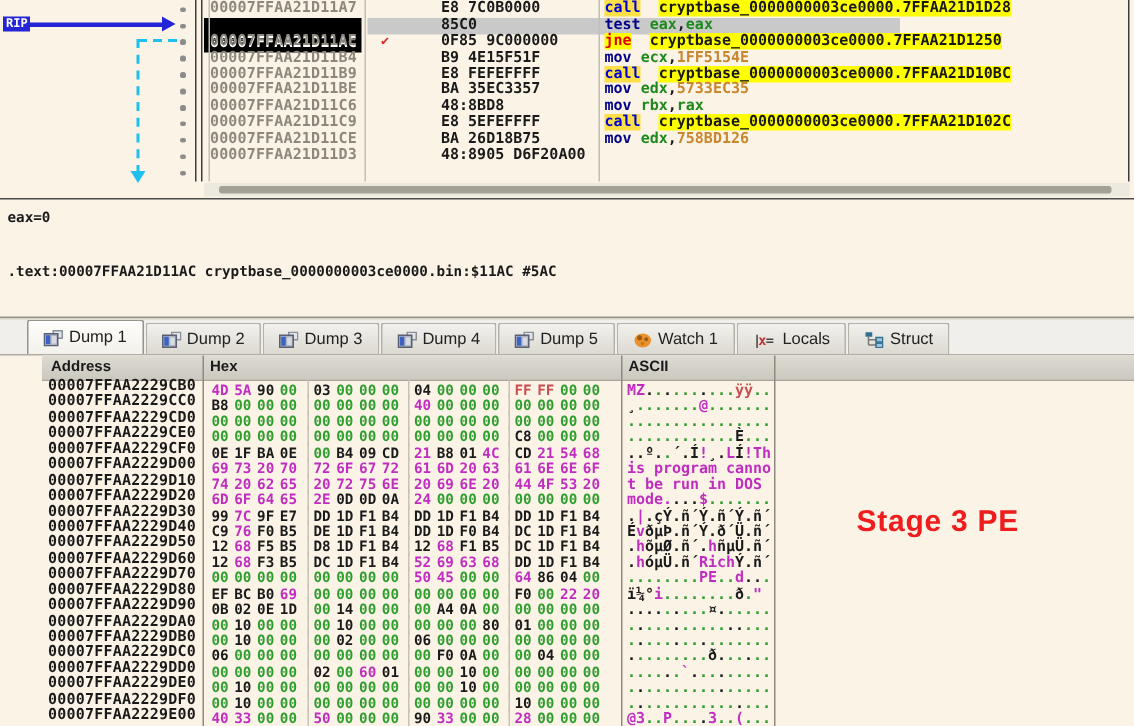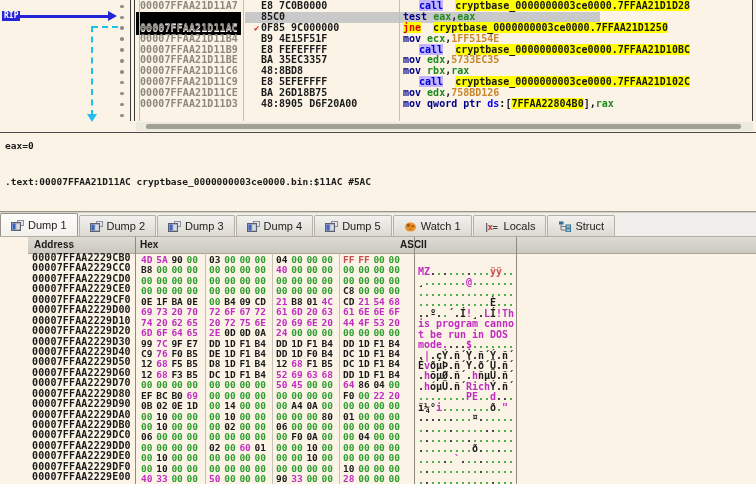--- a/index.html
+++ b/index.html
@@ -9,25 +9,25 @@
   #disasm{position:absolute;left:0;top:0;width:756px;height:135px;background:#faf3e6;}
   #gutter{position:absolute;left:0;top:0;width:130px;height:121px;}
   .gsep1{position:absolute;left:130px;top:0;width:1px;height:121px;background:#3c3c3c;}
   .gsep2{position:absolute;left:134px;top:0;width:1px;height:121px;background:#3c3c3c;}
   .colsep{position:absolute;top:0;height:121px;width:1px;background:#c4bfb3;}
   #rows{position:absolute;left:0;top:1px;width:603px;}
   .drow{position:relative;height:10.9px;line-height:10.9px;font-size:10px;font-weight:600;white-space:pre;}
   .drow .selbg{position:absolute;left:245px;top:0;right:3px;bottom:0;background:#c9c9c9;}
   .drow .a{position:absolute;left:140px;color:#8d887e;letter-spacing:0.1px;}
   .drow.sel .a{left:136px;background:#000;color:#fff;padding:12px 3px 0 4px;}
-  .drow .b{position:absolute;left:261px;color:#1a1a1a;}
+  .drow .b{position:absolute;left:294px;color:#1a1a1a;}
   .drow .i{position:absolute;left:403px;color:#1a1a1a;}
   .chk{position:absolute;left:254px;color:#d42a2a;font-size:9px;}
   .t-m{color:#00008b;}
-  .t-c{color:#0000d8;background:#c4b5fd;margin-left:16px;}
+  .t-c{color:#0000d8;background:#fde047;}
   .t-j{color:#e00000;background:#ffff00;}
   .t-t{color:#181818;background:#ffff00;}
   .t-r{color:#1e8a1e;}
   .t-i{color:#c8862d;}
   .t-s{color:#0000ff;}
   .t-p{color:#1a1a1a;}
   .dot{position:absolute;left:120px;width:3.5px;height:3.5px;border-radius:50%;background:#8c8c8c;}
   #ripbadge{position:absolute;left:2px;top:11px;background:#2525d8;color:#fff;
             font:bold 8px "DejaVu Sans Mono",monospace;padding:1px 2px;line-height:8px;}
   #riparrow{position:absolute;left:20px;top:15px;width:90px;height:3px;background:#2525d8;}
@@ -42,43 +42,43 @@
   #dborder{position:absolute;left:0;top:132px;width:756px;height:3px;
            border-top:1px solid #4a4a4a;border-bottom:1px solid #4a4a4a;background:#faf3e6;}
   
   #infopane{position:absolute;left:0;top:135px;width:756px;height:76px;background:#faf3e6;
             border-bottom:1px solid #9a958b;font-size:9.5px;font-weight:600;color:#1a1a1a;}
   #infol1{position:absolute;left:5px;top:5px;}
   #infol2{position:absolute;left:5px;top:41px;}
   
   #tabbar{position:absolute;left:0;top:212px;width:756px;height:25px;background:#f0efec;
           border-top:1px solid #d4d1c9;border-bottom:1px solid #b2aea5;
-          display:flex;align-items:flex-end;padding-left:0;box-sizing:border-box;}
+          display:flex;align-items:flex-end;padding-left:18px;box-sizing:border-box;}
   .tab{height:21px;display:flex;align-items:center;gap:4px;padding:0 10px;
        font:11px "Liberation Sans",sans-serif;color:#222;
        background:linear-gradient(#f2f1ee,#dcd9d1);border:1px solid #b5b1a7;border-bottom:none;
        border-radius:2px 2px 0 0;margin-right:1px;box-sizing:border-box;cursor:default;}
   .tab.active{background:linear-gradient(#fdfdfb,#f3f1eb);border-color:#98948a;height:23px;}
   .tab svg{display:block;}
   
   #dump{position:absolute;left:0;top:237px;width:756px;height:247px;background:#faf3e6;margin-left:28px;}
   #dumphdr{position:absolute;left:0;top:0;width:756px;height:16px;
            background:linear-gradient(#dedbd3,#cbc8c0);border-bottom:1px solid #a8a49c;
            font:bold 10px "Liberation Sans",sans-serif;color:#1a1a1a;}
   #dumphdr span{position:absolute;top:2px;}
-  #h-addr{left:6px;} #h-hex{left:112px;} #h-ascii{left:372px;}
+  #h-addr{left:6px;} #h-hex{left:112px;} #h-ascii{left:391px;}
   .dsep{position:absolute;top:0;width:1px;height:247px;background:#8f8a80;}
   #dumprows{position:absolute;left:0;top:16px;width:756px;}
   .mrow{position:relative;height:10.45px;line-height:10.45px;white-space:pre;}
   .mrow .ma{position:absolute;left:4px;font-size:10px;font-weight:700;color:#1a1a1a;letter-spacing:0.15px;}
   .hexwrap{position:absolute;left:110px;top:0;display:flex;}
   .hexgroup{width:67px;box-sizing:border-box;padding-left:3px;}
   .hexgroup + .hexgroup{border-left:1px solid #c7c2b6;}
   .hb{display:inline-block;width:15.2px;font-size:9.5px;font-weight:700;}
-  .asciiwrap{position:absolute;left:390px;top:12px;}
+  .asciiwrap{position:absolute;left:390px;top:0;}
   .ac{display:inline-block;width:6px;font-size:10px;font-weight:700;text-align:center;}
   .c-z{color:#2f9e2f;} .c-p{color:#c02ec0;} .c-f{color:#c74f4f;} .c-k{color:#1a1a1a;}
   #stage3{position:absolute;left:543px;top:100px;font:bold 20px "Liberation Sans",sans-serif;
           color:#ee1c1c;letter-spacing:0.5px;}
 </style>
 </head>
 <body>
 
 <div id="disasm">
   <div id="gutter">
@@ -103,21 +103,21 @@
   <div id="rows">
       <div class="drow"><span class="a">00007FFAA21D11A7</span><span class="b">E8 7C0B0000</span><span class="i"><span class="t-c">call</span><span class="t-p">  </span><span class="t-t">cryptbase_0000000003ce0000.7FFAA21D1D28</span></span></div>
       <div class="drow sel"><div class="selbg"></div><span class="a">00007FFAA21D11AC</span><span class="b">85C0</span><span class="i"><span class="t-m">test</span><span class="t-p"> </span><span class="t-r">eax</span><span class="t-p">,</span><span class="t-r">eax</span></span></div>
       <div class="drow"><span class="a">00007FFAA21D11AE</span><span class="chk">✔</span><span class="b">0F85 9C000000</span><span class="i"><span class="t-j">jne</span><span class="t-p">  </span><span class="t-t">cryptbase_0000000003ce0000.7FFAA21D1250</span></span></div>
       <div class="drow"><span class="a">00007FFAA21D11B4</span><span class="b">B9 4E15F51F</span><span class="i"><span class="t-m">mov</span><span class="t-p"> </span><span class="t-r">ecx</span><span class="t-p">,</span><span class="t-i">1FF5154E</span></span></div>
       <div class="drow"><span class="a">00007FFAA21D11B9</span><span class="b">E8 FEFEFFFF</span><span class="i"><span class="t-c">call</span><span class="t-p">  </span><span class="t-t">cryptbase_0000000003ce0000.7FFAA21D10BC</span></span></div>
       <div class="drow"><span class="a">00007FFAA21D11BE</span><span class="b">BA 35EC3357</span><span class="i"><span class="t-m">mov</span><span class="t-p"> </span><span class="t-r">edx</span><span class="t-p">,</span><span class="t-i">5733EC35</span></span></div>
       <div class="drow"><span class="a">00007FFAA21D11C6</span><span class="b">48:8BD8</span><span class="i"><span class="t-m">mov</span><span class="t-p"> </span><span class="t-r">rbx</span><span class="t-p">,</span><span class="t-r">rax</span></span></div>
       <div class="drow"><span class="a">00007FFAA21D11C9</span><span class="b">E8 5EFEFFFF</span><span class="i"><span class="t-c">call</span><span class="t-p">  </span><span class="t-t">cryptbase_0000000003ce0000.7FFAA21D102C</span></span></div>
       <div class="drow"><span class="a">00007FFAA21D11CE</span><span class="b">BA 26D18B75</span><span class="i"><span class="t-m">mov</span><span class="t-p"> </span><span class="t-r">edx</span><span class="t-p">,</span><span class="t-i">758BD126</span></span></div>
-      <div class="drow"><span class="a">00007FFAA21D11D3</span><span class="b">48:8905 D6F20A00</span><span class="i"><span class="t-m">mov</span><span class="t-p"> </span><span class="t-m">qword ptr</span><span class="t-p"> </span><span class="t-s">ds</span><span class="t-p">:[</span><span class="t-t">7FFAA22804B0</span><span class="t-p">],</span><span class="t-r">rax</span></span></div>
+      <div class="drow"><span class="a">00007FFAA21D11D3</span><span class="b">48:8905 D6F20A00</span></div>
     </div>
   <div class="gsep1"></div>
   <div class="gsep2"></div>
   <div class="colsep" style="left:139px"></div>
   <div class="colsep" style="left:243px"></div>
   <div class="colsep" style="left:399px"></div>
   <div class="colsep" style="left:752px;background:#3c3c3c"></div>
   <div id="hscroll">
     <div id="hthumb"></div>
   </div>
@@ -245,13 +245,14 @@
       <div class="mrow"><span class="ma">00007FFAA2229DB0</span><span class="hexwrap"><span class="hexgroup"><span class="hb c-z">00</span><span class="hb c-k">10</span><span class="hb c-z">00</span><span class="hb c-z">00</span></span><span class="hexgroup"><span class="hb c-z">00</span><span class="hb c-k">02</span><span class="hb c-z">00</span><span class="hb c-z">00</span></span><span class="hexgroup"><span class="hb c-k">06</span><span class="hb c-z">00</span><span class="hb c-z">00</span><span class="hb c-z">00</span></span><span class="hexgroup"><span class="hb c-z">00</span><span class="hb c-z">00</span><span class="hb c-z">00</span><span class="hb c-z">00</span></span></span><span class="asciiwrap"><span class="ac c-z">.</span><span class="ac c-k">.</span><span class="ac c-z">.</span><span class="ac c-z">.</span><span class="ac c-z">.</span><span class="ac c-k">.</span><span class="ac c-z">.</span><span class="ac c-z">.</span><span class="ac c-k">.</span><span class="ac c-z">.</span><span class="ac c-z">.</span><span class="ac c-z">.</span><span class="ac c-z">.</span><span class="ac c-z">.</span><span class="ac c-z">.</span><span class="ac c-z">.</span></span></div>
       <div class="mrow"><span class="ma">00007FFAA2229DC0</span><span class="hexwrap"><span class="hexgroup"><span class="hb c-k">06</span><span class="hb c-z">00</span><span class="hb c-z">00</span><span class="hb c-z">00</span></span><span class="hexgroup"><span class="hb c-z">00</span><span class="hb c-z">00</span><span class="hb c-z">00</span><span class="hb c-z">00</span></span><span class="hexgroup"><span class="hb c-z">00</span><span class="hb c-k">F0</span><span class="hb c-k">0A</span><span class="hb c-z">00</span></span><span class="hexgroup"><span class="hb c-z">00</span><span class="hb c-k">04</span><span class="hb c-z">00</span><span class="hb c-z">00</span></span></span><span class="asciiwrap"><span class="ac c-k">.</span><span class="ac c-z">.</span><span class="ac c-z">.</span><span class="ac c-z">.</span><span class="ac c-z">.</span><span class="ac c-z">.</span><span class="ac c-z">.</span><span class="ac c-z">.</span><span class="ac c-z">.</span><span class="ac c-k">ð</span><span class="ac c-k">.</span><span class="ac c-z">.</span><span class="ac c-z">.</span><span class="ac c-k">.</span><span class="ac c-z">.</span><span class="ac c-z">.</span></span></div>
       <div class="mrow"><span class="ma">00007FFAA2229DD0</span><span class="hexwrap"><span class="hexgroup"><span class="hb c-z">00</span><span class="hb c-z">00</span><span class="hb c-z">00</span><span class="hb c-z">00</span></span><span class="hexgroup"><span class="hb c-k">02</span><span class="hb c-z">00</span><span class="hb c-p">60</span><span class="hb c-k">01</span></span><span class="hexgroup"><span class="hb c-z">00</span><span class="hb c-z">00</span><span class="hb c-k">10</span><span class="hb c-z">00</span></span><span class="hexgroup"><span class="hb c-z">00</span><span class="hb c-z">00</span><span class="hb c-z">00</span><span class="hb c-z">00</span></span></span><span class="asciiwrap"><span class="ac c-z">.</span><span class="ac c-z">.</span><span class="ac c-z">.</span><span class="ac c-z">.</span><span class="ac c-k">.</span><span class="ac c-z">.</span><span class="ac c-p">`</span><span class="ac c-k">.</span><span class="ac c-z">.</span><span class="ac c-z">.</span><span class="ac c-k">.</span><span class="ac c-z">.</span><span class="ac c-z">.</span><span class="ac c-z">.</span><span class="ac c-z">.</span><span class="ac c-z">.</span></span></div>
       <div class="mrow"><span class="ma">00007FFAA2229DE0</span><span class="hexwrap"><span class="hexgroup"><span class="hb c-z">00</span><span class="hb c-k">10</span><span class="hb c-z">00</span><span class="hb c-z">00</span></span><span class="hexgroup"><span class="hb c-z">00</span><span class="hb c-z">00</span><span class="hb c-z">00</span><span class="hb c-z">00</span></span><span class="hexgroup"><span class="hb c-z">00</span><span class="hb c-z">00</span><span class="hb c-k">10</span><span class="hb c-z">00</span></span><span class="hexgroup"><span class="hb c-z">00</span><span class="hb c-z">00</span><span class="hb c-z">00</span><span class="hb c-z">00</span></span></span><span class="asciiwrap"><span class="ac c-z">.</span><span class="ac c-k">.</span><span class="ac c-z">.</span><span class="ac c-z">.</span><span class="ac c-z">.</span><span class="ac c-z">.</span><span class="ac c-z">.</span><span class="ac c-z">.</span><span class="ac c-z">.</span><span class="ac c-z">.</span><span class="ac c-k">.</span><span class="ac c-z">.</span><span class="ac c-z">.</span><span class="ac c-z">.</span><span class="ac c-z">.</span><span class="ac c-z">.</span></span></div>
       <div class="mrow"><span class="ma">00007FFAA2229DF0</span><span class="hexwrap"><span class="hexgroup"><span class="hb c-z">00</span><span class="hb c-k">10</span><span class="hb c-z">00</span><span class="hb c-z">00</span></span><span class="hexgroup"><span class="hb c-z">00</span><span class="hb c-z">00</span><span class="hb c-z">00</span><span class="hb c-z">00</span></span><span class="hexgroup"><span class="hb c-z">00</span><span class="hb c-z">00</span><span class="hb c-z">00</span><span class="hb c-z">00</span></span><span class="hexgroup"><span class="hb c-k">10</span><span class="hb c-z">00</span><span class="hb c-z">00</span><span class="hb c-z">00</span></span></span><span class="asciiwrap"><span class="ac c-z">.</span><span class="ac c-k">.</span><span class="ac c-z">.</span><span class="ac c-z">.</span><span class="ac c-z">.</span><span class="ac c-z">.</span><span class="ac c-z">.</span><span class="ac c-z">.</span><span class="ac c-z">.</span><span class="ac c-z">.</span><span class="ac c-z">.</span><span class="ac c-z">.</span><span class="ac c-k">.</span><span class="ac c-z">.</span><span class="ac c-z">.</span><span class="ac c-z">.</span></span></div>
       <div class="mrow"><span class="ma">00007FFAA2229E00</span><span class="hexwrap"><span class="hexgroup"><span class="hb c-p">40</span><span class="hb c-p">33</span><span class="hb c-z">00</span><span class="hb c-z">00</span></span><span class="hexgroup"><span class="hb c-p">50</span><span class="hb c-z">00</span><span class="hb c-z">00</span><span class="hb c-z">00</span></span><span class="hexgroup"><span class="hb c-k">90</span><span class="hb c-p">33</span><span class="hb c-z">00</span><span class="hb c-z">00</span></span><span class="hexgroup"><span class="hb c-p">28</span><span class="hb c-z">00</span><span class="hb c-z">00</span><span class="hb c-z">00</span></span></span><span class="asciiwrap"><span class="ac c-p">@</span><span class="ac c-p">3</span><span class="ac c-z">.</span><span class="ac c-z">.</span><span class="ac c-p">P</span><span class="ac c-z">.</span><span class="ac c-z">.</span><span class="ac c-z">.</span><span class="ac c-k">.</span><span class="ac c-p">3</span><span class="ac c-z">.</span><span class="ac c-z">.</span><span class="ac c-p">(</span><span class="ac c-z">.</span><span class="ac c-z">.</span><span class="ac c-z">.</span></span></div>
     </div>
   <div class="dsep" style="left:107px"></div>
   <div class="dsep" style="left:386px"></div>
   <div class="dsep" style="left:488px"></div>
+  <div id="stage3">Stage 3 PE</div>
 </div>
 
 </body></html>

